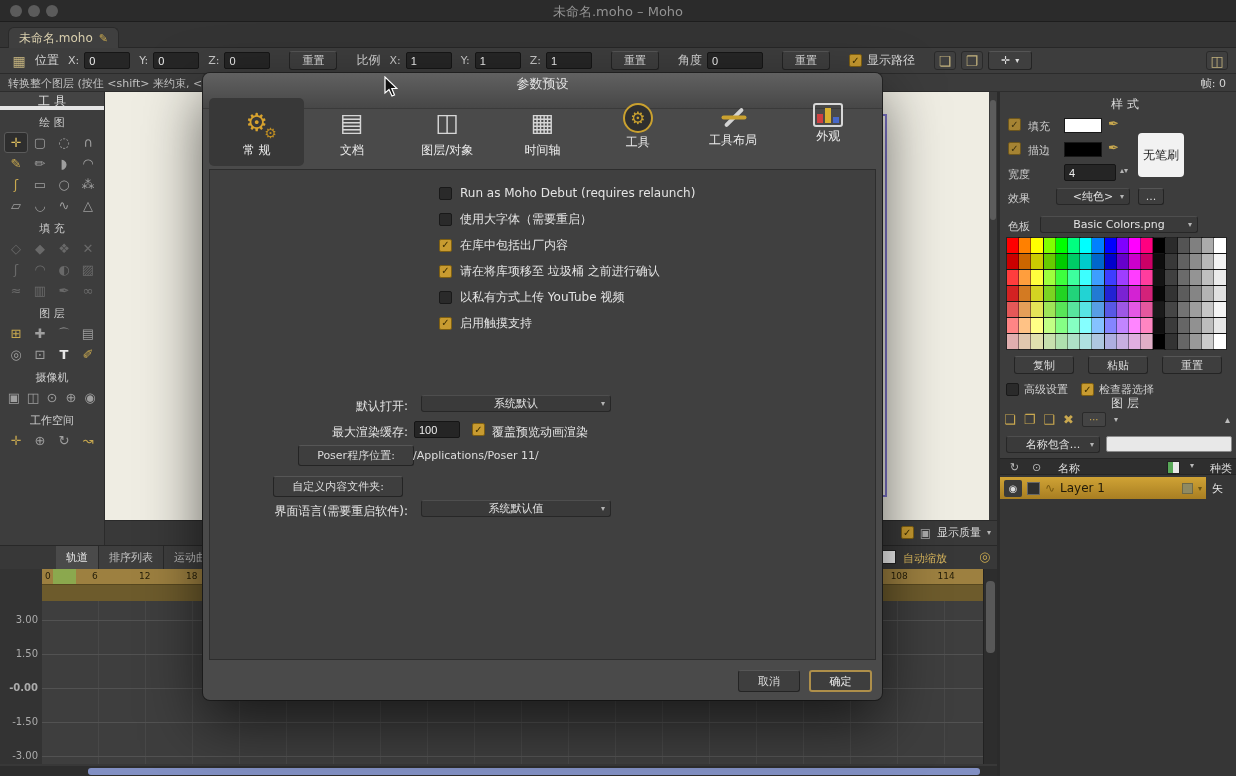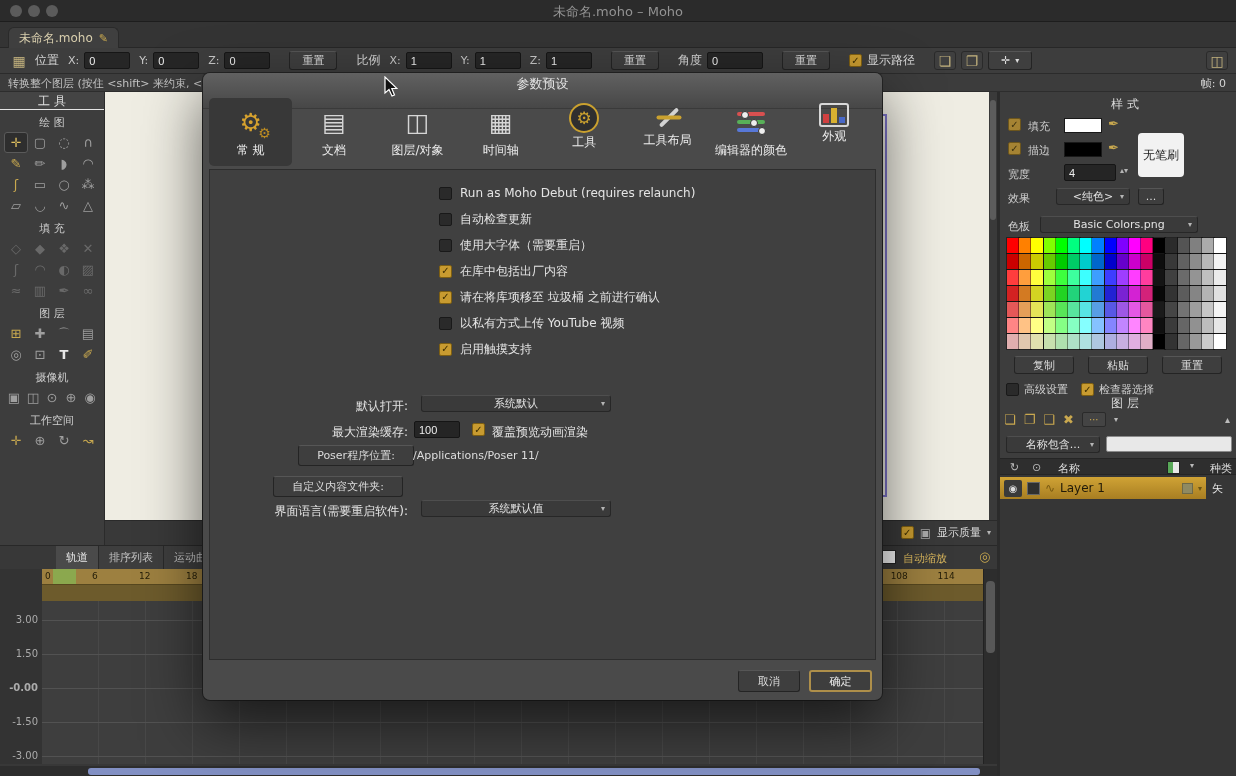--- a/index.html
+++ b/index.html
@@ -32,21 +32,21 @@
   .cb{width:13px;height:13px;background:#2a2a2a;border:1px solid #191919;border-radius:2px;display:inline-flex;align-items:center;justify-content:center;flex:none;position:relative}
   .cb::after{content:"✓";font-size:10px;font-weight:bold;color:transparent;line-height:1}
   .cb.on{background:#c89b30;border-color:#7e5f12}
   .cb.on::after{color:#3d2e00}
   .cb.dim{opacity:.75}
   .dd{background:#3a3a3a;border:1px solid #272727;border-top-color:#4e4e4e;border-radius:3px;color:#e2e2e2;font-size:11px;display:flex;align-items:center;justify-content:center;position:relative;height:17px}
   .dd .arr{position:absolute;right:5px;font-size:8px;color:#b5b5b5}
   .btn{background:#3e3e3e;border:1px solid #242424;border-top-color:#565656;border-radius:3px;color:#dcdcdc;font-size:11px;display:flex;align-items:center;justify-content:center}
   
   .toolspanel{left:0;top:92px;width:105px;height:453px;background:#3d3d3d;border-right:1px solid #2b2b2b;overflow:hidden}
-  .tp-title{height:18px;background:#444;border-bottom:1px solid #e5e5e5;color:#e0e0e0;font-size:12px;text-align:center;line-height:18px}
+  .tp-title{height:18px;background:#444;border-bottom:4px solid #e5e5e5;color:#e0e0e0;font-size:12px;text-align:center;line-height:18px}
   .tp-sec-label{color:#cfcfcf;font-size:11px;text-align:center;margin:5px 0 2px}
   .tp-grid{display:grid;grid-template-columns:repeat(4,24px);justify-content:center;grid-auto-rows:21px}
   .tp-grid.cols5{grid-template-columns:repeat(5,19px)}
   .tp-tool{display:flex;align-items:center;justify-content:center;font-size:13px;color:#9f9f9f;cursor:default}
   .tp-tool.gold{color:#c9a94f}
   .tp-tool.white{color:#e8e8e8;font-weight:bold}
   .tp-tool.active{background:#2e2e2e;border:1px solid #5a5a5a;border-radius:3px;color:#e0c060}
   .tp-grid.dim .tp-tool{opacity:.45}
   
   .canvas{left:105px;top:92px;width:892px;height:428px;background:#efede3}
@@ -614,48 +614,36 @@
         <div class="dlg-tab-label">工具</div>
       </div>
       <div class="dlg-tab">
         <div class="dlg-tab-icon crossed">
           <i class="bar1"></i>
           <i class="bar2"></i>
         </div>
         <div class="dlg-tab-label">工具布局</div>
       </div>
       <div class="dlg-tab">
-        <div class="dlg-tab-icon colorsic">
-          <i style="background: rgb(216, 80, 80);"></i>
-          <i style="background: rgb(88, 176, 88);"></i>
-          <i style="background: rgb(88, 120, 216);"></i>
-        </div>
-        <div class="dlg-tab-label">编辑器的颜色</div>
-      </div>
-      <div class="dlg-tab">
         <div class="dlg-tab-icon appear">
           <i style="background: rgb(208, 64, 64);"></i>
           <i style="background: rgb(216, 176, 48);"></i>
           <i style="background: rgb(72, 104, 200);"></i>
         </div>
         <div class="dlg-tab-label">外观</div>
       </div>
     </div>
   <div class="dlg-content">
     <div id="dlgChecks">
         <div class="dlg-chk-row">
           <span class="cb"></span>
           <span class="dlg-chk-label">Run as Moho Debut (requires relaunch)</span>
         </div>
         <div class="dlg-chk-row">
           <span class="cb"></span>
-          <span class="dlg-chk-label">自动检查更新</span>
-        </div>
-        <div class="dlg-chk-row">
-          <span class="cb"></span>
           <span class="dlg-chk-label">使用大字体（需要重启）</span>
         </div>
         <div class="dlg-chk-row">
           <span class="cb on"></span>
           <span class="dlg-chk-label">在库中包括出厂内容</span>
         </div>
         <div class="dlg-chk-row">
           <span class="cb on"></span>
           <span class="dlg-chk-label">请在将库项移至 垃圾桶 之前进行确认</span>
         </div>

